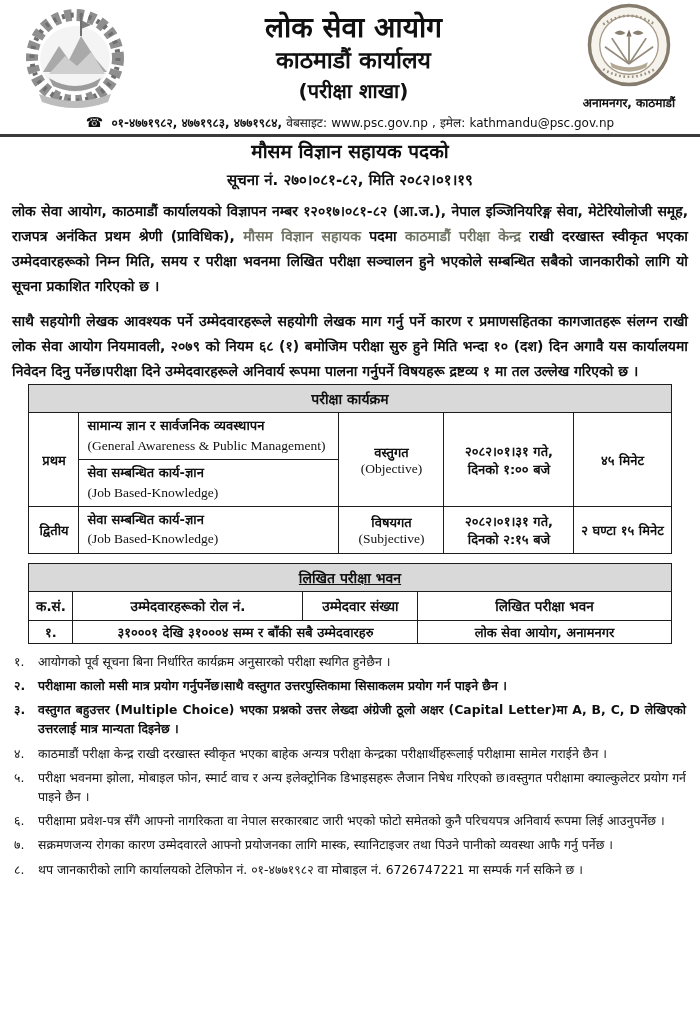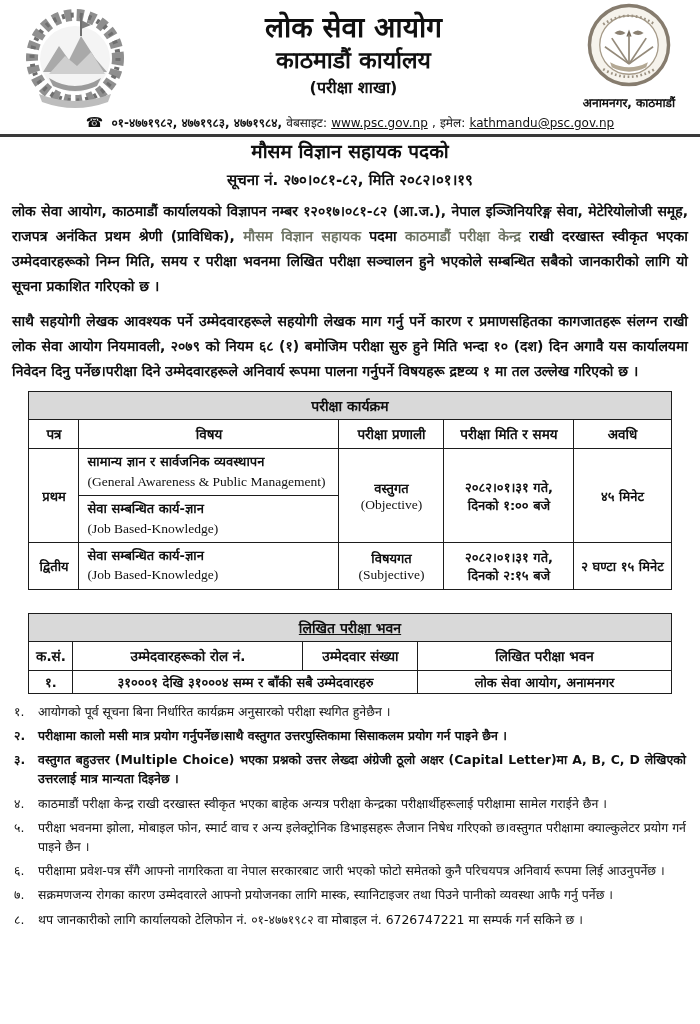--- a/index.html
+++ b/index.html
@@ -15,41 +15,41 @@
     font-family:"DejaVu Sans","Liberation Sans",sans-serif;
   }
   .page{width:700px;height:1024px;padding:2px 12px 0 12px;position:relative;}
 
   
   .doc-header{display:flex;align-items:flex-start;justify-content:space-between;}
   .logo-left{width:125px;display:flex;justify-content:center;padding-top:4px;}
   .head-center{flex:1;text-align:center;padding-top:8px;}
   .org-name{font-size:28px;font-weight:bold;line-height:1.25;}
   .office-name{font-size:23px;font-weight:bold;line-height:1.35;}
-  .branch-name{font-size:16px;font-weight:bold;line-height:1.5;}
+  .branch-name{font-size:20px;font-weight:bold;line-height:1.5;}
   .logo-right{width:118px;text-align:center;}
   .location{font-size:12px;font-weight:bold;margin-top:2px;white-space:nowrap;}
 
   .contact-line{text-align:center;font-size:12px;font-weight:bold;margin-top:3px;}
   .contact-line .lbl{font-weight:normal;}
-  .contact-line .lnk{text-decoration:underline;font-weight:normal;text-align:right;}
+  .contact-line .lnk{font-weight:normal;text-align:right;}
   .phone-icon{font-size:14px;margin-right:4px;}
   .top-rule{border:none;border-top:3px solid var(--rule-color);margin:3px -12px 0 -12px;}
 
   
   .notice-title{font-size:19px;font-weight:bold;text-align:center;line-height:1.55;}
   .notice-meta{font-size:15px;font-weight:bold;text-align:center;margin-top:3px;}
 
   
   .para{font-size:14px;font-weight:bold;line-height:25px;text-align:justify;margin:10px 0 0 0;}
   .hl{color:var(--highlight-text);}
   .tapasil{font-size:14.5px;font-weight:bold;text-align:center;text-decoration:underline;margin:4px 0 5px 0;}
 
   
-  table{border-collapse:collapse;margin:7px auto;width:518px;table-layout:fixed;}
+  table{border-collapse:collapse;margin:0 auto;width:518px;table-layout:fixed;}
   th,td{border:1.5px solid #1d1d1d;font-size:13px;padding:2px 4px;vertical-align:middle;}
   .band{background:var(--table-band-bg);font-weight:bold;text-align:center;font-size:14px;padding:4px 0;}
   .band.u{text-decoration:underline;}
   th{font-weight:bold;text-align:center;font-size:13.5px;padding:5px 2px;}
   td{text-align:center;font-weight:bold;}
   .subj{text-align:left;padding:0;}
   .subj .sub{padding:3px 8px;line-height:1.5;}
   .subj .sub-a{border-bottom:1.5px solid #1d1d1d;}
   .subj-line{display:block;font-weight:bold;}
   .en{font-weight:normal;font-family:"Liberation Serif","DejaVu Serif",serif;font-size:13.5px;}
@@ -147,27 +147,20 @@
         <col style="width:260px">
         <col style="width:105px">
         <col style="width:130px">
         <col style="width:97px">
       </colgroup>
     <tbody>
         <tr>
           <td class="band" colspan="5">परीक्षा कार्यक्रम</td>
         </tr>
     <tr>
-      <th>पत्र</th>
-      <th>विषय</th>
-      <th>परीक्षा प्रणाली</th>
-      <th>परीक्षा मिति र समय</th>
-      <th>अवधि</th>
-    </tr>
-    <tr>
       <td>प्रथम</td>
       <td class="subj">
         <div class="sub sub-a">
           <span class="subj-line">सामान्य ज्ञान र सार्वजनिक व्यवस्थापन</span>
           <span class="subj-line en">(General Awareness &amp; Public Management)</span>
         </div>
         <div class="sub">
           <span class="subj-line">सेवा सम्बन्धित कार्य-ज्ञान</span>
           <span class="subj-line en">(Job Based-Knowledge)</span>
         </div>

